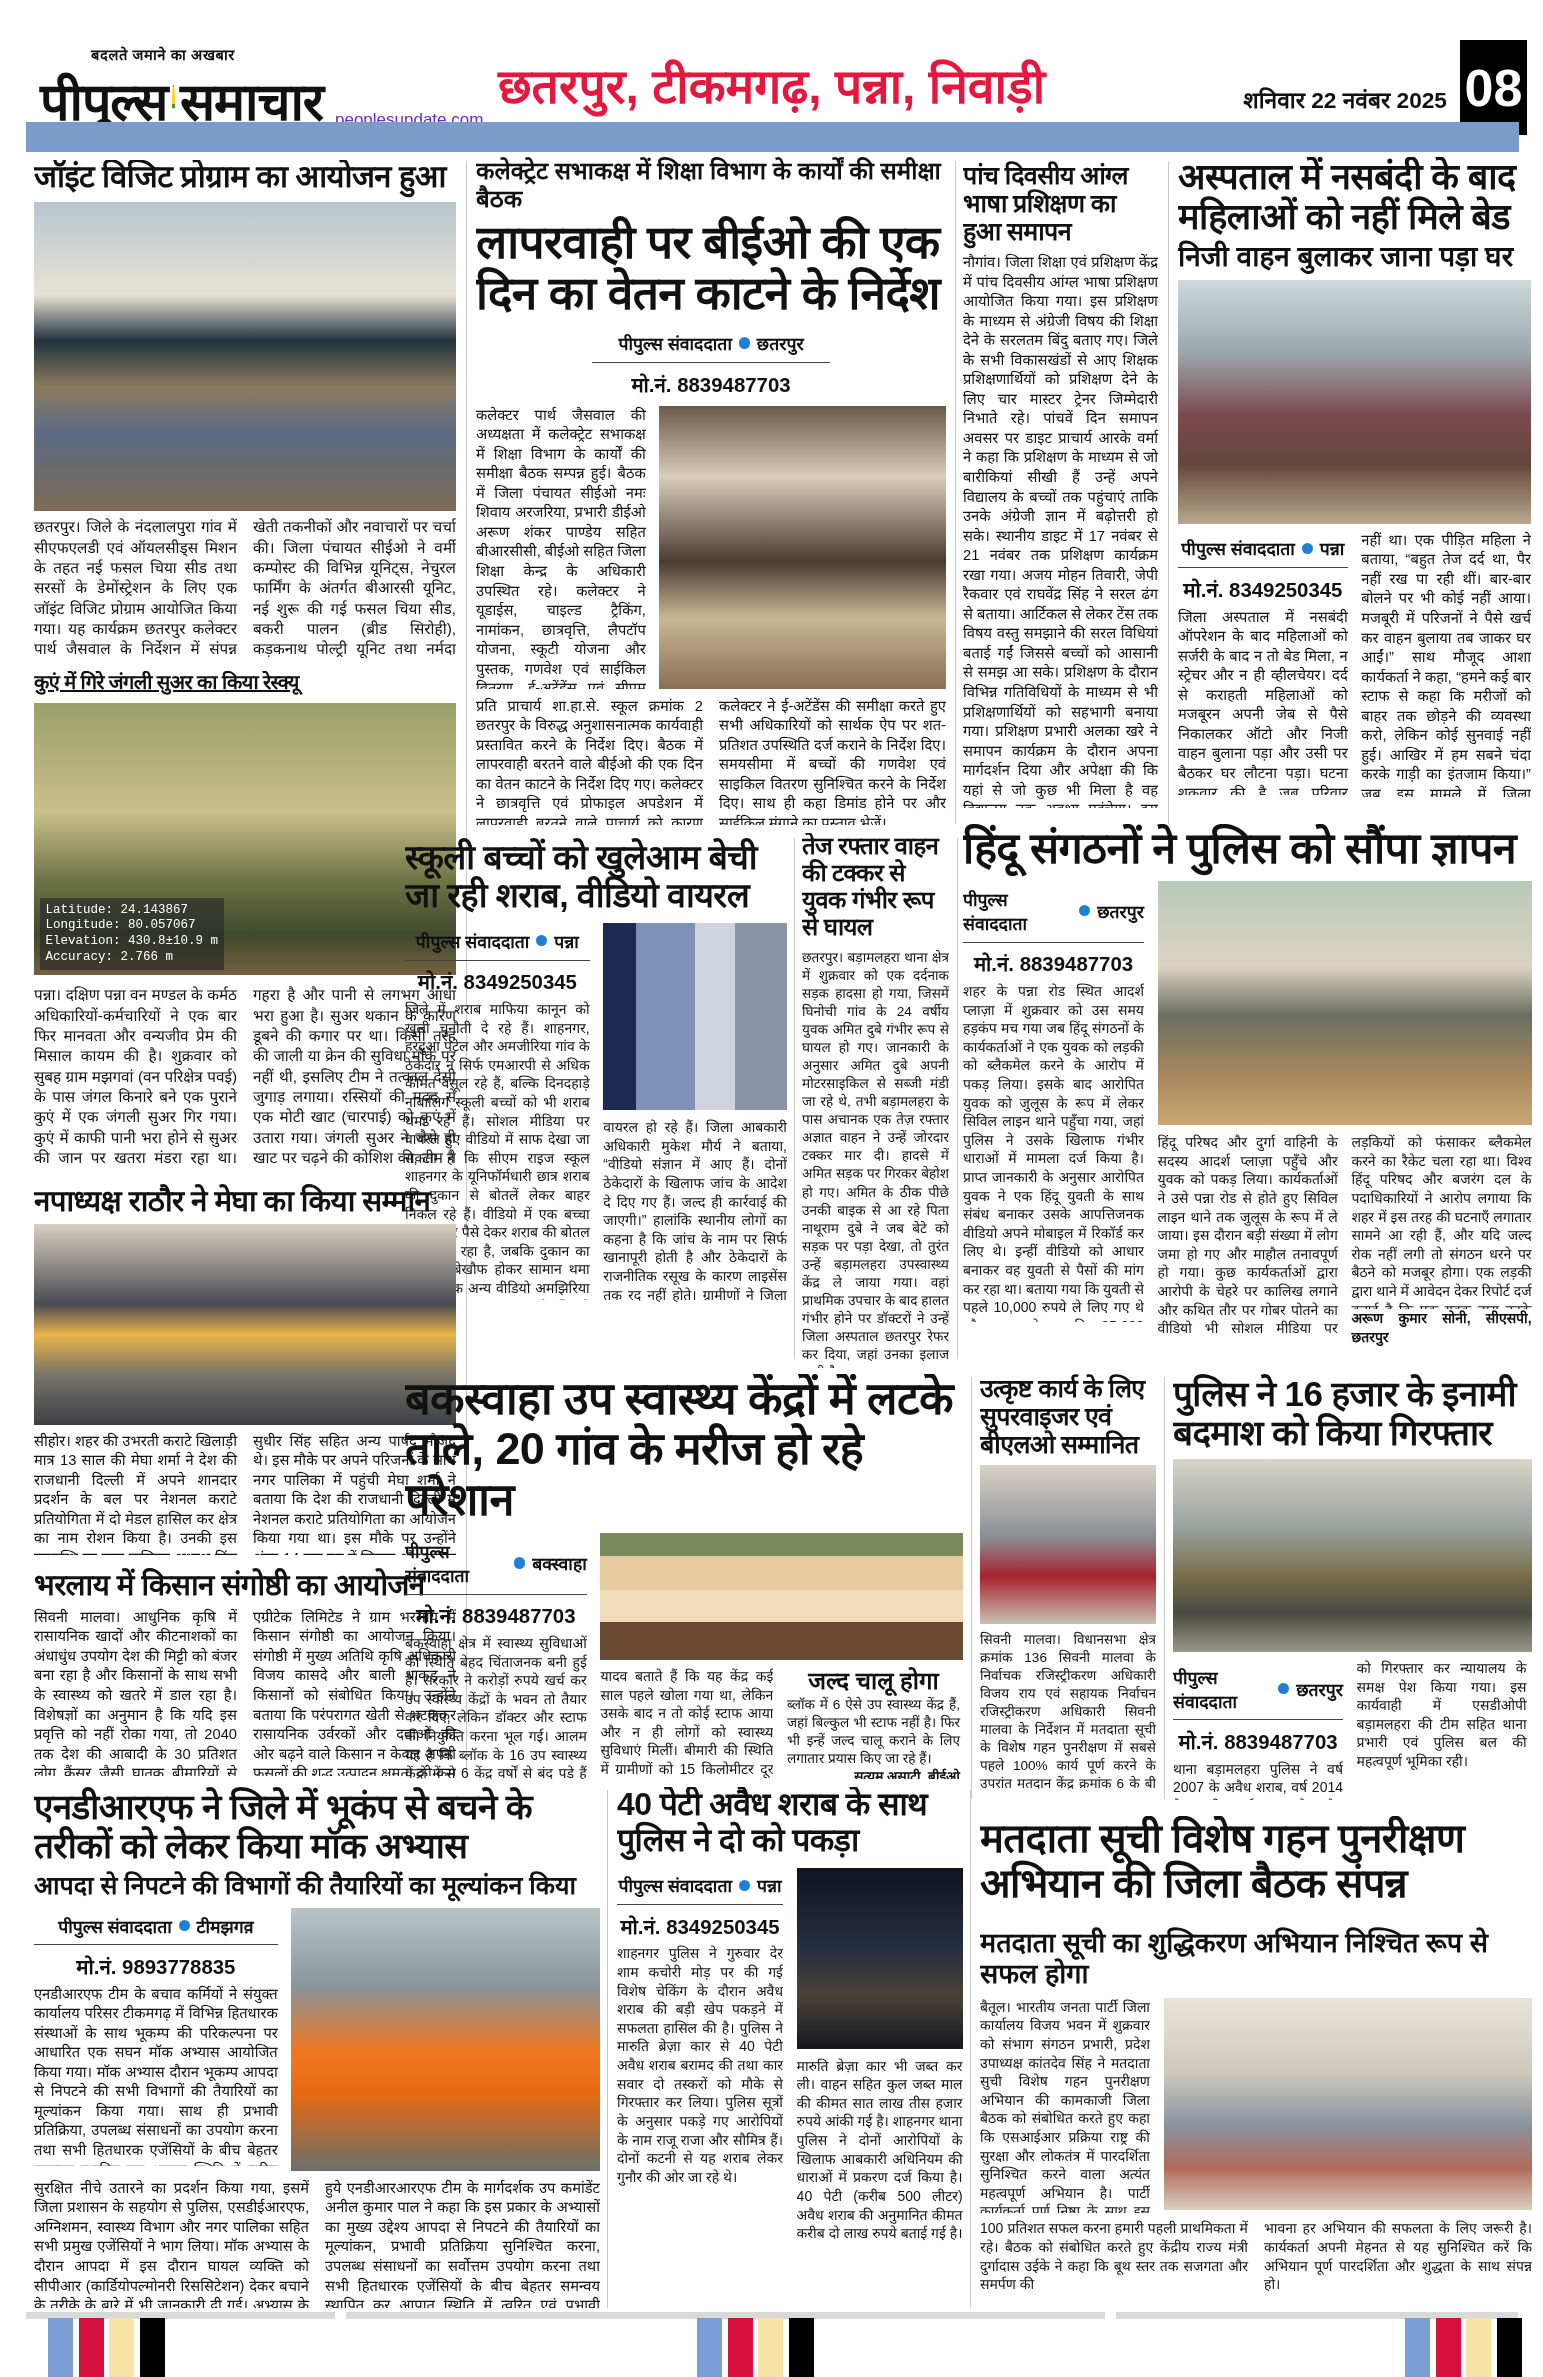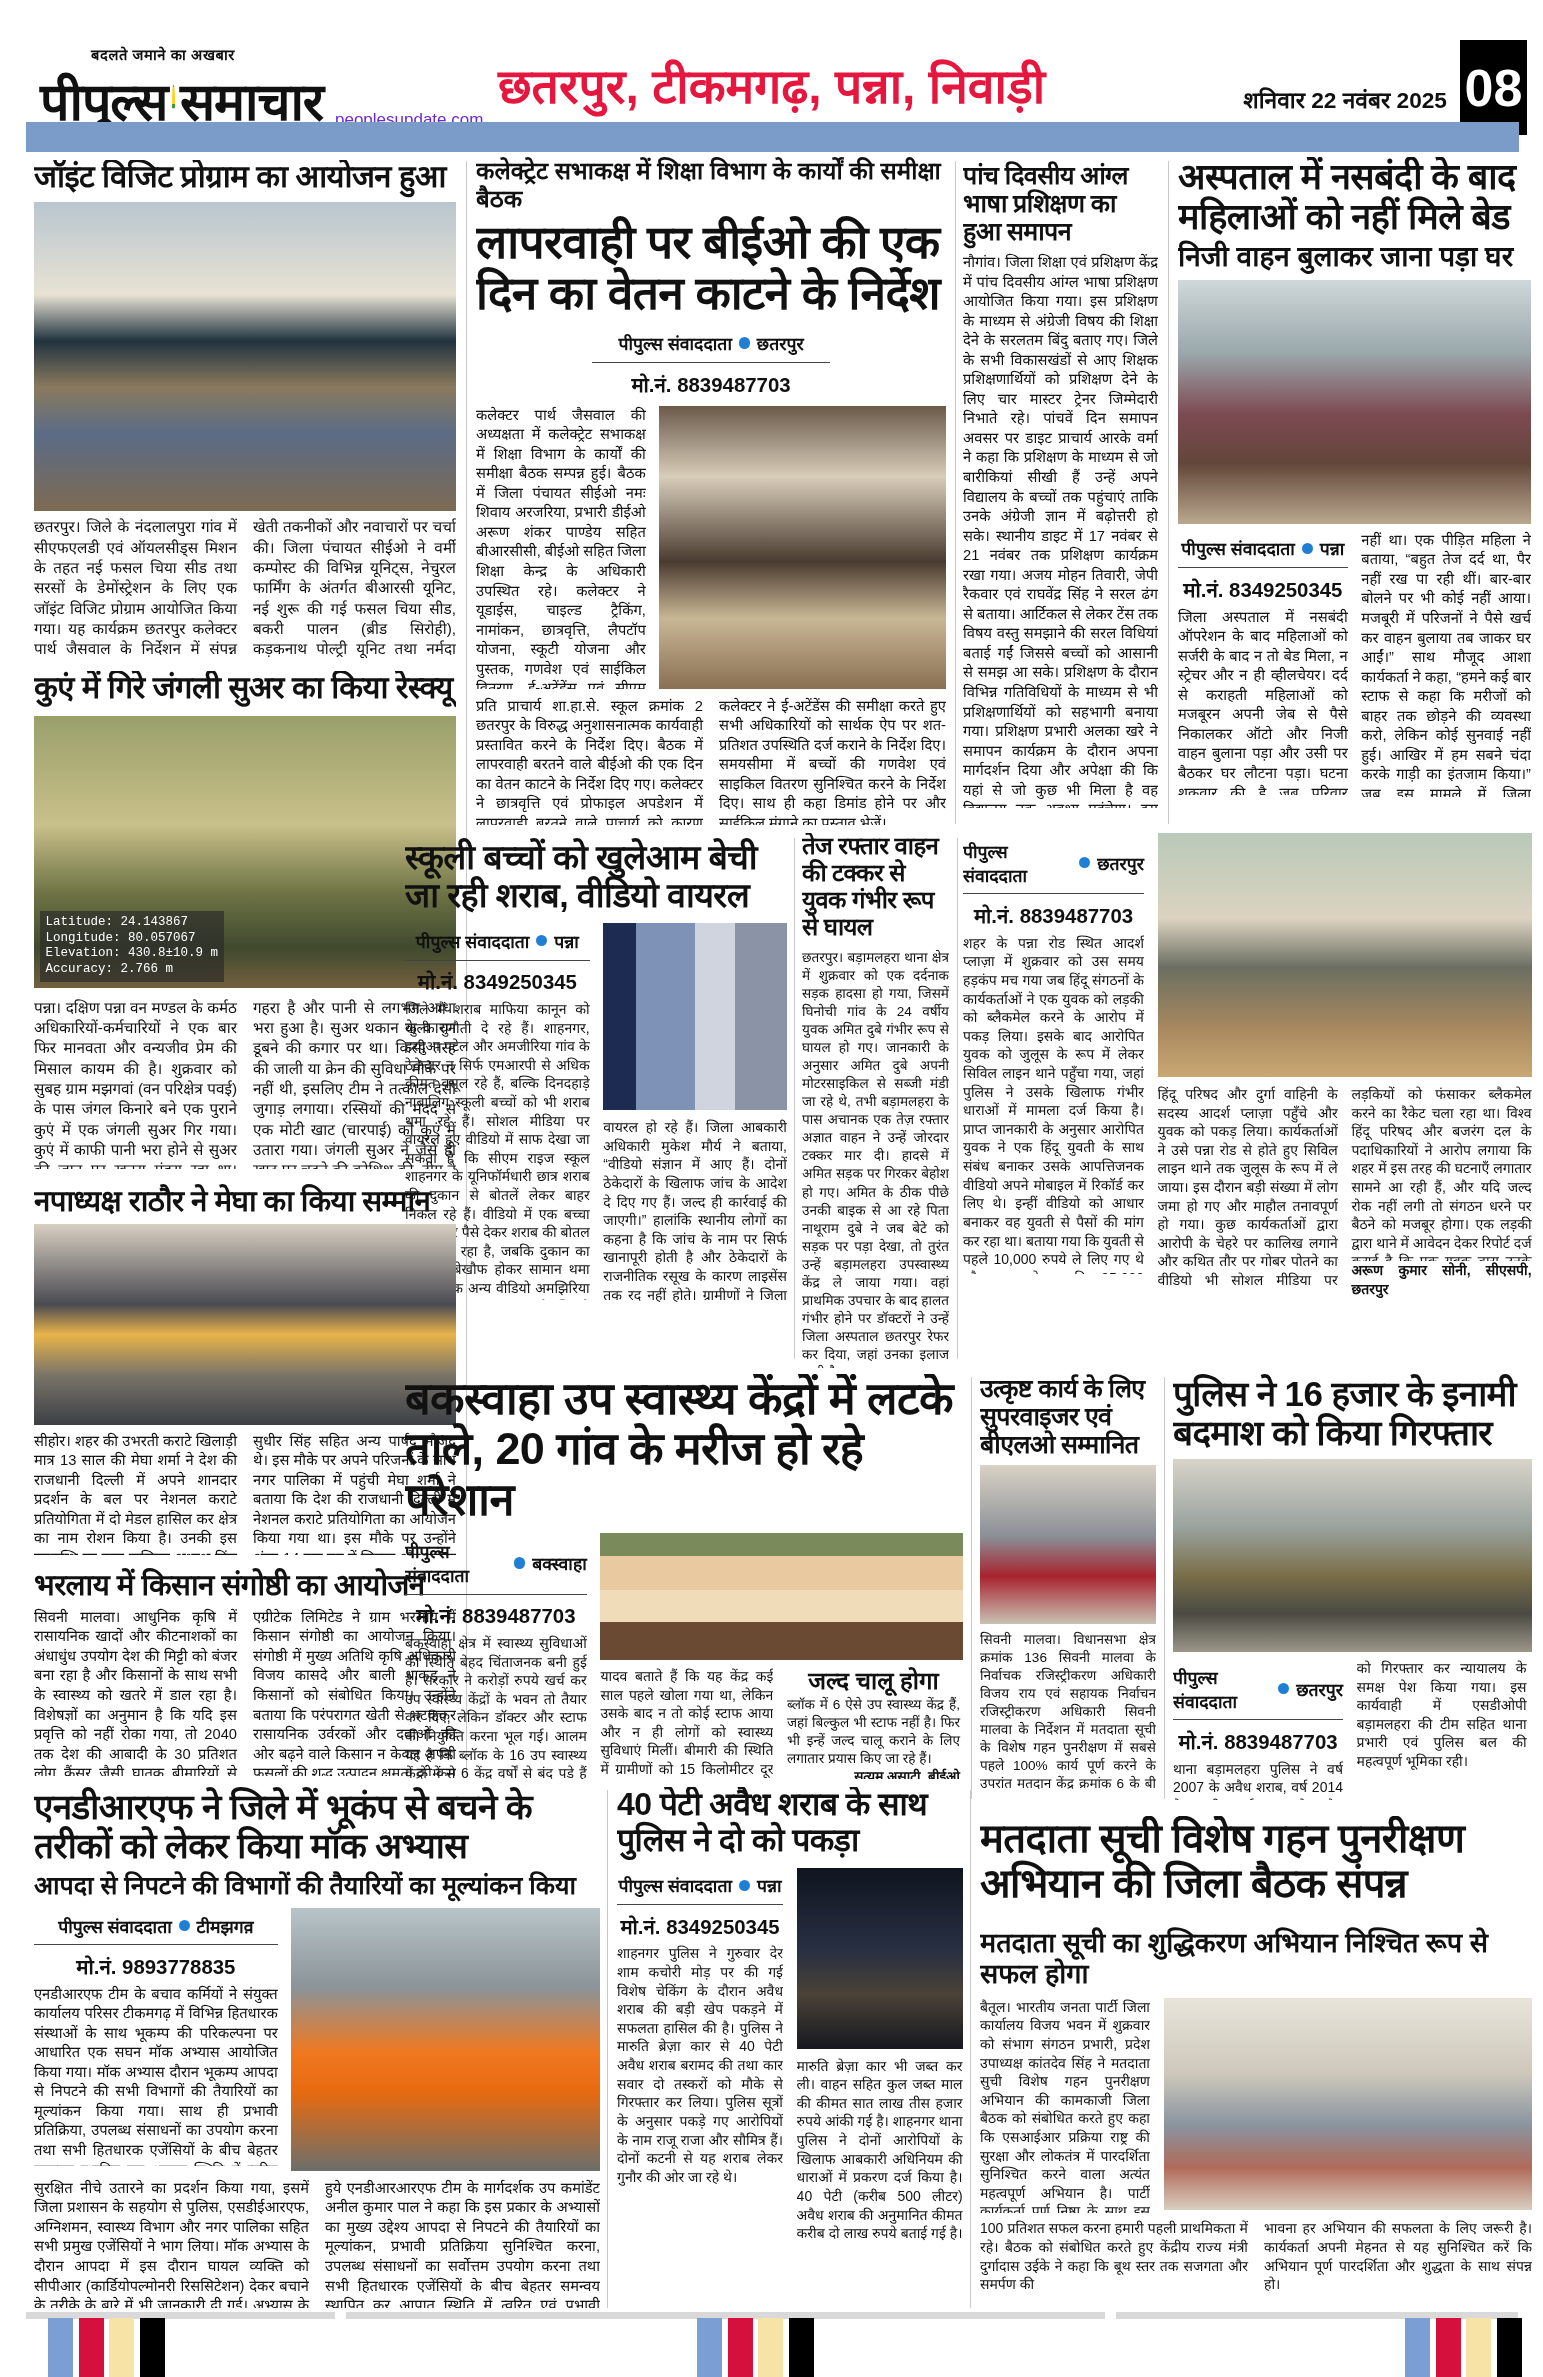--- a/index.html
+++ b/index.html
@@ -129,21 +129,21 @@
           <span>पन्ना</span>
         </div>
         <div class="phone">मो.नं. 8349250345</div>
         <div class="body" style="font-size:14.7px;height:187px;overflow:hidden;">जिला अस्पताल में नसबंदी ऑपरेशन के बाद महिलाओं को सर्जरी के बाद न तो बेड मिला, न स्ट्रेचर और न ही व्हीलचेयर। दर्द से कराहती महिलाओं को मजबूरन अपनी जेब से पैसे निकालकर ऑटो और निजी वाहन बुलाना पड़ा और उसी पर बैठकर घर लौटना पड़ा। घटना शुक्रवार की है जब परिवार कल्याण शिविर में 22 महिलाओं का नसबंदी ऑपरेशन किया गया। मरीजों और आशा कार्यकर्ताओं प्रीति रजक ने बताया कि ऑपरेशन के बाद रिकवरी रूम में बेड नहीं थे। कई महिलाओं को फर्श पर और कुर्सियों पर ही बैठाकर रखा गया। डिस्चार्ज के समय कोई स्ट्रेचर या व्हीलचेयर उपलब्ध</div>
       </div>
       <div class="body" style="width:170px;font-size:14.7px;height:266px;overflow:hidden;">नहीं था। एक पीड़ित महिला ने बताया, “बहुत तेज दर्द था, पैर नहीं रख पा रही थीं। बार-बार बोलने पर भी कोई नहीं आया। मजबूरी में परिजनों ने पैसे खर्च कर वाहन बुलाया तब जाकर घर आईं।” साथ मौजूद आशा कार्यकर्ता ने कहा, “हमने कई बार स्टाफ से कहा कि मरीजों को बाहर तक छोड़ने की व्यवस्था करो, लेकिन कोई सुनवाई नहीं हुई। आखिर में हम सबने चंदा करके गाड़ी का इंतजाम किया।” जब इस मामले में जिला अस्पताल की प्रशासक दिव्यांशी नागवंशी से बात की गई तो उन्होंने कहा, “मरीज अचानक ज्यादा आ गए थे। बेड की कुछ कमी थी, स्टाफ भी कम था। हम कोशिश कर रहे हैं कि आगे ऐसा न हो।” फिलहाल मुख्य चिकित्सा एवं स्वास्थ्य अधिकारी डॉ. राजेश कुमार तिवारी ने जांच के आदेश दिए हैं।</div>
     </div>
   </div>
 
   <div class="art" style="left:34px;top:671px;width:422px;height:498px;">
-    <div class="hl" style="font-size:31px;">कुएं में गिरे जंगली सुअर का किया रेस्क्यू</div>
+    <div class="hl" style="font-size:20px;text-decoration:underline;">कुएं में गिरे जंगली सुअर का किया रेस्क्यू</div>
     <div class="photo ph-boar" style="height:272px;margin:10px 0;">
       <div class="gps">
         <div>Latitude: 24.143867</div>
         <div>Longitude: 80.057067</div>
         <div>Elevation: 430.8±10.9 m</div>
         <div>Accuracy: 2.766 m</div>
       </div>
     </div>
     <div class="cols body" style="font-size:15.3px;height:170px;">
       <div>पन्ना। दक्षिण पन्ना वन मण्डल के कर्मठ अधिकारियों-कर्मचारियों ने एक बार फिर मानवता और वन्यजीव प्रेम की मिसाल कायम की है। शुक्रवार को सुबह ग्राम मझगवां (वन परिक्षेत्र पवई) के पास जंगल किनारे बने एक पुराने कुएं में एक जंगली सुअर गिर गया। कुएं में काफी पानी भरा होने से सुअर की जान पर खतरा मंडरा रहा था। ग्रामीणों ने तुरंत इसकी सूचना वन विभाग को दी। सूचना मिलते ही परिक्षेत्र सहायक शेख महबूब खान के नेतृत्व में रेस्क्यू टीम मौके पर पहुंची। टीम में वन रक्षक प्रदीप खरे, कपिल वर्मा और ग्राम वन समिति अध्यक्ष बबलू चौधरी भी शामिल थे। मौके पर पहुंचकर टीम ने देखा कि कुआं</div>
@@ -169,20 +169,21 @@
       </div>
     </div>
   </div>
 
   <div class="art" style="left:802px;top:833px;width:147px;height:538px;">
     <div class="hl" style="font-size:24px;">तेज रफ्तार वाहन की टक्कर से युवक गंभीर रूप से घायल</div>
     <div class="body" style="font-size:13.6px;margin-top:8px;height:419px;overflow:hidden;">छतरपुर। बड़ामलहरा थाना क्षेत्र में शुक्रवार को एक दर्दनाक सड़क हादसा हो गया, जिसमें घिनोची गांव के 24 वर्षीय युवक अमित दुबे गंभीर रूप से घायल हो गए। जानकारी के अनुसार अमित दुबे अपनी मोटरसाइकिल से सब्जी मंडी जा रहे थे, तभी बड़ामलहरा के पास अचानक एक तेज़ रफ्तार अज्ञात वाहन ने उन्हें जोरदार टक्कर मार दी। हादसे में अमित सड़क पर गिरकर बेहोश हो गए। अमित के ठीक पीछे उनकी बाइक से आ रहे पिता नाथूराम दुबे ने जब बेटे को सड़क पर पड़ा देखा, तो तुरंत उन्हें बड़ामलहरा उपस्वास्थ्य केंद्र ले जाया गया। वहां प्राथमिक उपचार के बाद हालत गंभीर होने पर डॉक्टरों ने उन्हें जिला अस्पताल छतरपुर रेफर कर दिया, जहां उनका इलाज जारी है।</div>
   </div>
 
   <div class="art" style="left:963px;top:824px;width:569px;height:541px;">
+    <div class="hl" style="font-size:43px;">हिंदू संगठनों ने पुलिस को सौंपा ज्ञापन</div>
     <div style="display:flex;gap:13.6px;margin-top:9px;">
       <div style="width:181px;">
         <div class="byline">
           <span>पीपुल्स संवाददाता</span>
           <span class="dot"></span>
           <span>छतरपुर</span>
         </div>
         <div class="phone">मो.नं. 8839487703</div>
         <div class="body" style="font-size:14px;height:340px;overflow:hidden;">शहर के पन्ना रोड स्थित आदर्श प्लाज़ा में शुक्रवार को उस समय हड़कंप मच गया जब हिंदू संगठनों के कार्यकर्ताओं ने एक युवक को लड़की को ब्लैकमेल करने के आरोप में पकड़ लिया। इसके बाद आरोपित युवक को जुलूस के रूप में लेकर सिविल लाइन थाने पहुँचा गया, जहां पुलिस ने उसके खिलाफ गंभीर धाराओं में मामला दर्ज किया है। प्राप्त जानकारी के अनुसार आरोपित युवक ने एक हिंदू युवती के साथ संबंध बनाकर उसके आपत्तिजनक वीडियो अपने मोबाइल में रिकॉर्ड कर लिए थे। इन्हीं वीडियो को आधार बनाकर वह युवती से पैसों की मांग कर रहा था। बताया गया कि युवती से पहले 10,000 रुपये ले लिए गए थे और एतराज के बाद फिर 35,000 रुपये की मांग की गई, जिसके बाद युवती ने हिम्मत जुटाकर मामले की जानकारी हिंदू संगठनों को दी। सूचना मिलते ही बजरंग दल, विश्व</div>
       </div>

